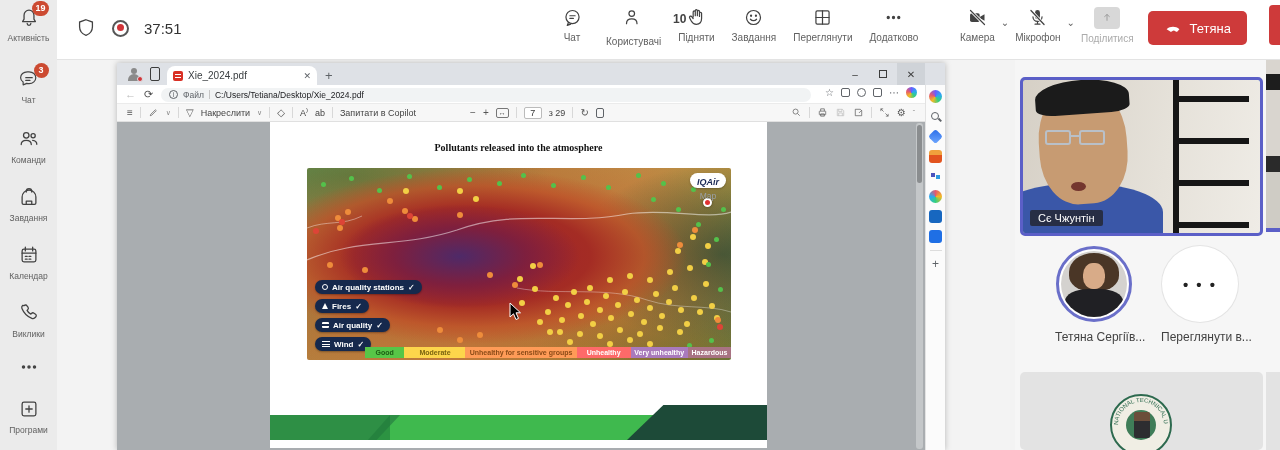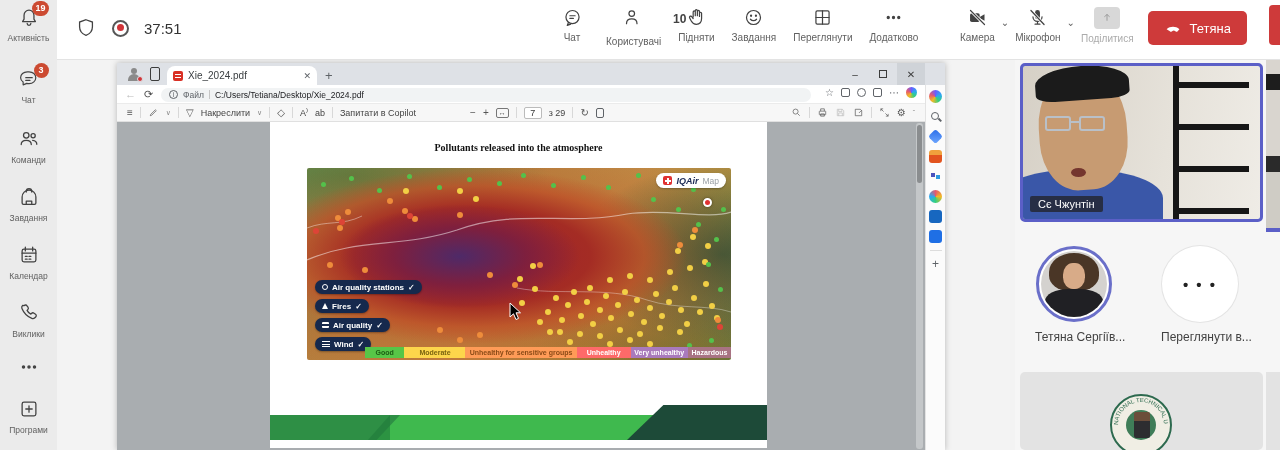--- a/index.html
+++ b/index.html
@@ -96,21 +96,21 @@
       radial-gradient(ellipse 120px 52px at 36% 46%, rgba(74,42,107,.95) 0%, rgba(124,31,63,.95) 55%, rgba(150,30,40,0) 100%),
       radial-gradient(ellipse 215px 88px at 39% 46%, #9c1c2e 0%, #a42c24 55%, rgba(190,80,40,.75) 80%, rgba(190,80,40,0) 100%),
       radial-gradient(ellipse 300px 130px at 45% 55%, rgba(186,74,32,.75) 0%, rgba(186,74,32,0) 100%),
       radial-gradient(ellipse 150px 90px at 98% 45%, rgba(38,84,58,.9) 0%, rgba(38,84,58,0) 100%),
       radial-gradient(ellipse 200px 60px at 10% 4%, rgba(90,122,62,.9) 0%, rgba(90,122,62,0) 100%),
       radial-gradient(ellipse 160px 60px at 90% 100%, rgba(120,110,40,.7) 0%, rgba(120,110,40,0) 100%),
       linear-gradient(135deg, #7d9052 0%, #b5813f 30%, #c08a45 55%, #a98e3f 75%, #5f7a48 100%);
   }
   .map svg.borders { position:absolute; left:0; top:0; }
   .dots { position:absolute; left:0; top:0; width:6px; height:6px; border-radius:50%; background:transparent; }
-  .iq-logo { position:absolute; right:5px; top:5px; height:15px; background:#fff; border-radius:8px; display:flex; align-items:center; padding:0 7px; gap:4px; box-shadow:0 1px 2px rgba(0,0,0,.25); }
+  .iq-logo { position:absolute; right:5px; top:5px; height:15px; background:#fff; border-radius:8px; display:flex; align-items:center; padding:0 7px; gap:4px; box-shadow:0 1px 2px rgba(0,0,0,.25);flex-direction:column; }
   .iq-flag { width:9px; height:9px; background:#e03131; border-radius:2px; position:relative; }
   .iq-flag::before { content:""; position:absolute; left:3.5px; top:1.5px; width:2px; height:6px; background:#fff; }
   .iq-flag::after  { content:""; position:absolute; left:1.5px; top:3.5px; width:6px; height:2px; background:#fff; }
   .iq-name { font-size:9px; font-weight:bold; color:#1b2a57; font-style:italic; }
   .iq-map { font-size:8.5px; color:#9aa0a6; }
   .tgl { position:absolute; left:8px; height:14px; background:#16294d; border-radius:8px; color:#fff; display:flex; align-items:center; gap:4px; padding:0 7px; font-size:8px; font-weight:bold; white-space:nowrap; box-shadow:0 1px 2px rgba(0,0,0,.3); }
   .tgl .ti { width:6px; height:6px; border:1.2px solid #fff; border-radius:50%; flex:none; }
   .tgl .ti.tri { width:0; height:0; border:none; border-left:3.5px solid transparent; border-right:3.5px solid transparent; border-bottom:6px solid #fff; border-radius:0; }
   .tgl .ti.bars { border:none; border-radius:1px; width:7px; height:6px; background:linear-gradient(#fff 40%, transparent 40%, transparent 60%, #fff 60%); }
   .tgl .ti.wind { border:none; border-radius:0; width:8px; height:6px; background:linear-gradient(#fff 1.2px, transparent 1.2px, transparent 2.6px, #fff 2.6px, #fff 3.8px, transparent 3.8px, transparent 5px, #fff 5px); }
@@ -137,36 +137,36 @@
   .eb-toolbox { background:linear-gradient(#f0a13c 35%, #e2541f 35%); }
   .eb-people { background:radial-gradient(circle 4px at 4px 5px, #4b53bc 55%, transparent 56%), radial-gradient(circle 4px at 9px 7px, #2d9ae0 55%, transparent 56%); }
   .eb-games { border-radius:50%; background:conic-gradient(#e5586f,#f2b824,#35d07f,#2aa8f2,#e5586f); }
   .eb-m365 { background:#1767c0; }
   .eb-shop { background:#1f6fe5; }
   .eb-div { width:12px; height:1px; background:#ddd; border-radius:0; }
   .eb-plus { background:none; color:#5f6368; font-size:12px; line-height:12px; text-align:center; }
 
   
   .rpanel { position:absolute; left:1015px; top:60px; width:265px; height:390px; background:#f6f6f6; }
-  .vtile { position:absolute; left:5px; top:3px; width:243px; height:159px; border:3px solid #5b5fc7; border-radius:5px; overflow:hidden; background:#1d4ed8; }
+  .vtile { position:absolute; left:5px; top:17px; width:243px; height:159px; border:3px solid #5b5fc7; border-radius:5px; overflow:hidden; background:#1d4ed8; }
   .cam { position:relative; width:100%; height:100%; background:linear-gradient(100deg,#d6d0c6 0%,#e6e2da 60%,#efece6 100%); }
   .ladder-v { position:absolute; left:150px; top:0; width:6px; height:100%; background:#161616; }
   .ladder-r { position:absolute; left:150px; width:76px; height:6px; background:#161616; }
   .p-shirt { position:absolute; left:-25px; bottom:-8px; width:165px; height:58px; background:#3a57a8; border-radius:55% 55% 0 0; }
   .p-head { position:absolute; left:16px; top:6px; width:88px; height:118px; background:#c79b72; border-radius:46% 46% 42% 42%; transform:rotate(-4deg); }
   .p-hair { position:absolute; left:12px; top:0px; width:94px; height:34px; background:#1b1b1b; border-radius:50% 50% 20% 20%; transform:rotate(-4deg); }
   .p-gl { position:absolute; top:50px; width:26px; height:15px; border:2px solid #b9c0c8; border-radius:3px; }
   .p-gl.l { left:22px; } .p-gl.r { left:56px; }
   .p-bridge { position:absolute; left:47px; top:55px; width:10px; height:2px; background:#b9c0c8; }
   .p-mouth { position:absolute; left:48px; top:102px; width:15px; height:9px; background:#74362e; border-radius:50%; }
   .name-chip { position:absolute; left:7px; bottom:7px; background:rgba(32,31,30,.72); color:#fff; font-size:11px; padding:2px 8px; border-radius:2px; }
 
   .pcircle-row { position:absolute; top:186px; left:0; width:265px; }
   .pc { position:absolute; width:78px; text-align:center; }
-  .pc.a { left:20px; } .pc.b { left:146px; }
+  .pc.a { left:40px; } .pc.b { left:146px; }
   .ring { width:76px; height:76px; border-radius:50%; border:3px solid #6a6fc9; padding:2px; background:#fff; margin:0 auto; }
   .ava { width:66px; height:66px; border-radius:50%; overflow:hidden; position:relative; background:#d4d2cf; }
   .ava .hair { position:absolute; left:8px; top:2px; width:50px; height:38px; background:#4a3626; border-radius:50% 50% 40% 40%; }
   .ava .face { position:absolute; left:22px; top:12px; width:22px; height:26px; background:#d8ab88; border-radius:45%; }
   .ava .coat { position:absolute; left:4px; top:38px; width:58px; height:30px; background:#202024; border-radius:40% 40% 0 0; }
   .more-circle { width:76px; height:76px; border-radius:50%; background:#fff; box-shadow:0 0 0 1px #e4e4e4; margin:0 auto; display:flex; align-items:center; justify-content:center; font-size:15px; letter-spacing:2px; color:#222; font-weight:bold; }
   .pc-label { margin-top:8px; font-size:12px; color:#424242; white-space:nowrap; }
 
   .btile { position:absolute; left:5px; top:312px; width:243px; height:78px; background:#e3e3e3; border-radius:5px; overflow:hidden; }
   .seal { position:absolute; left:90px; top:22px; width:62px; height:62px; border-radius:50%; background:#f0eee4; border:2px solid #2d6a4f; }

